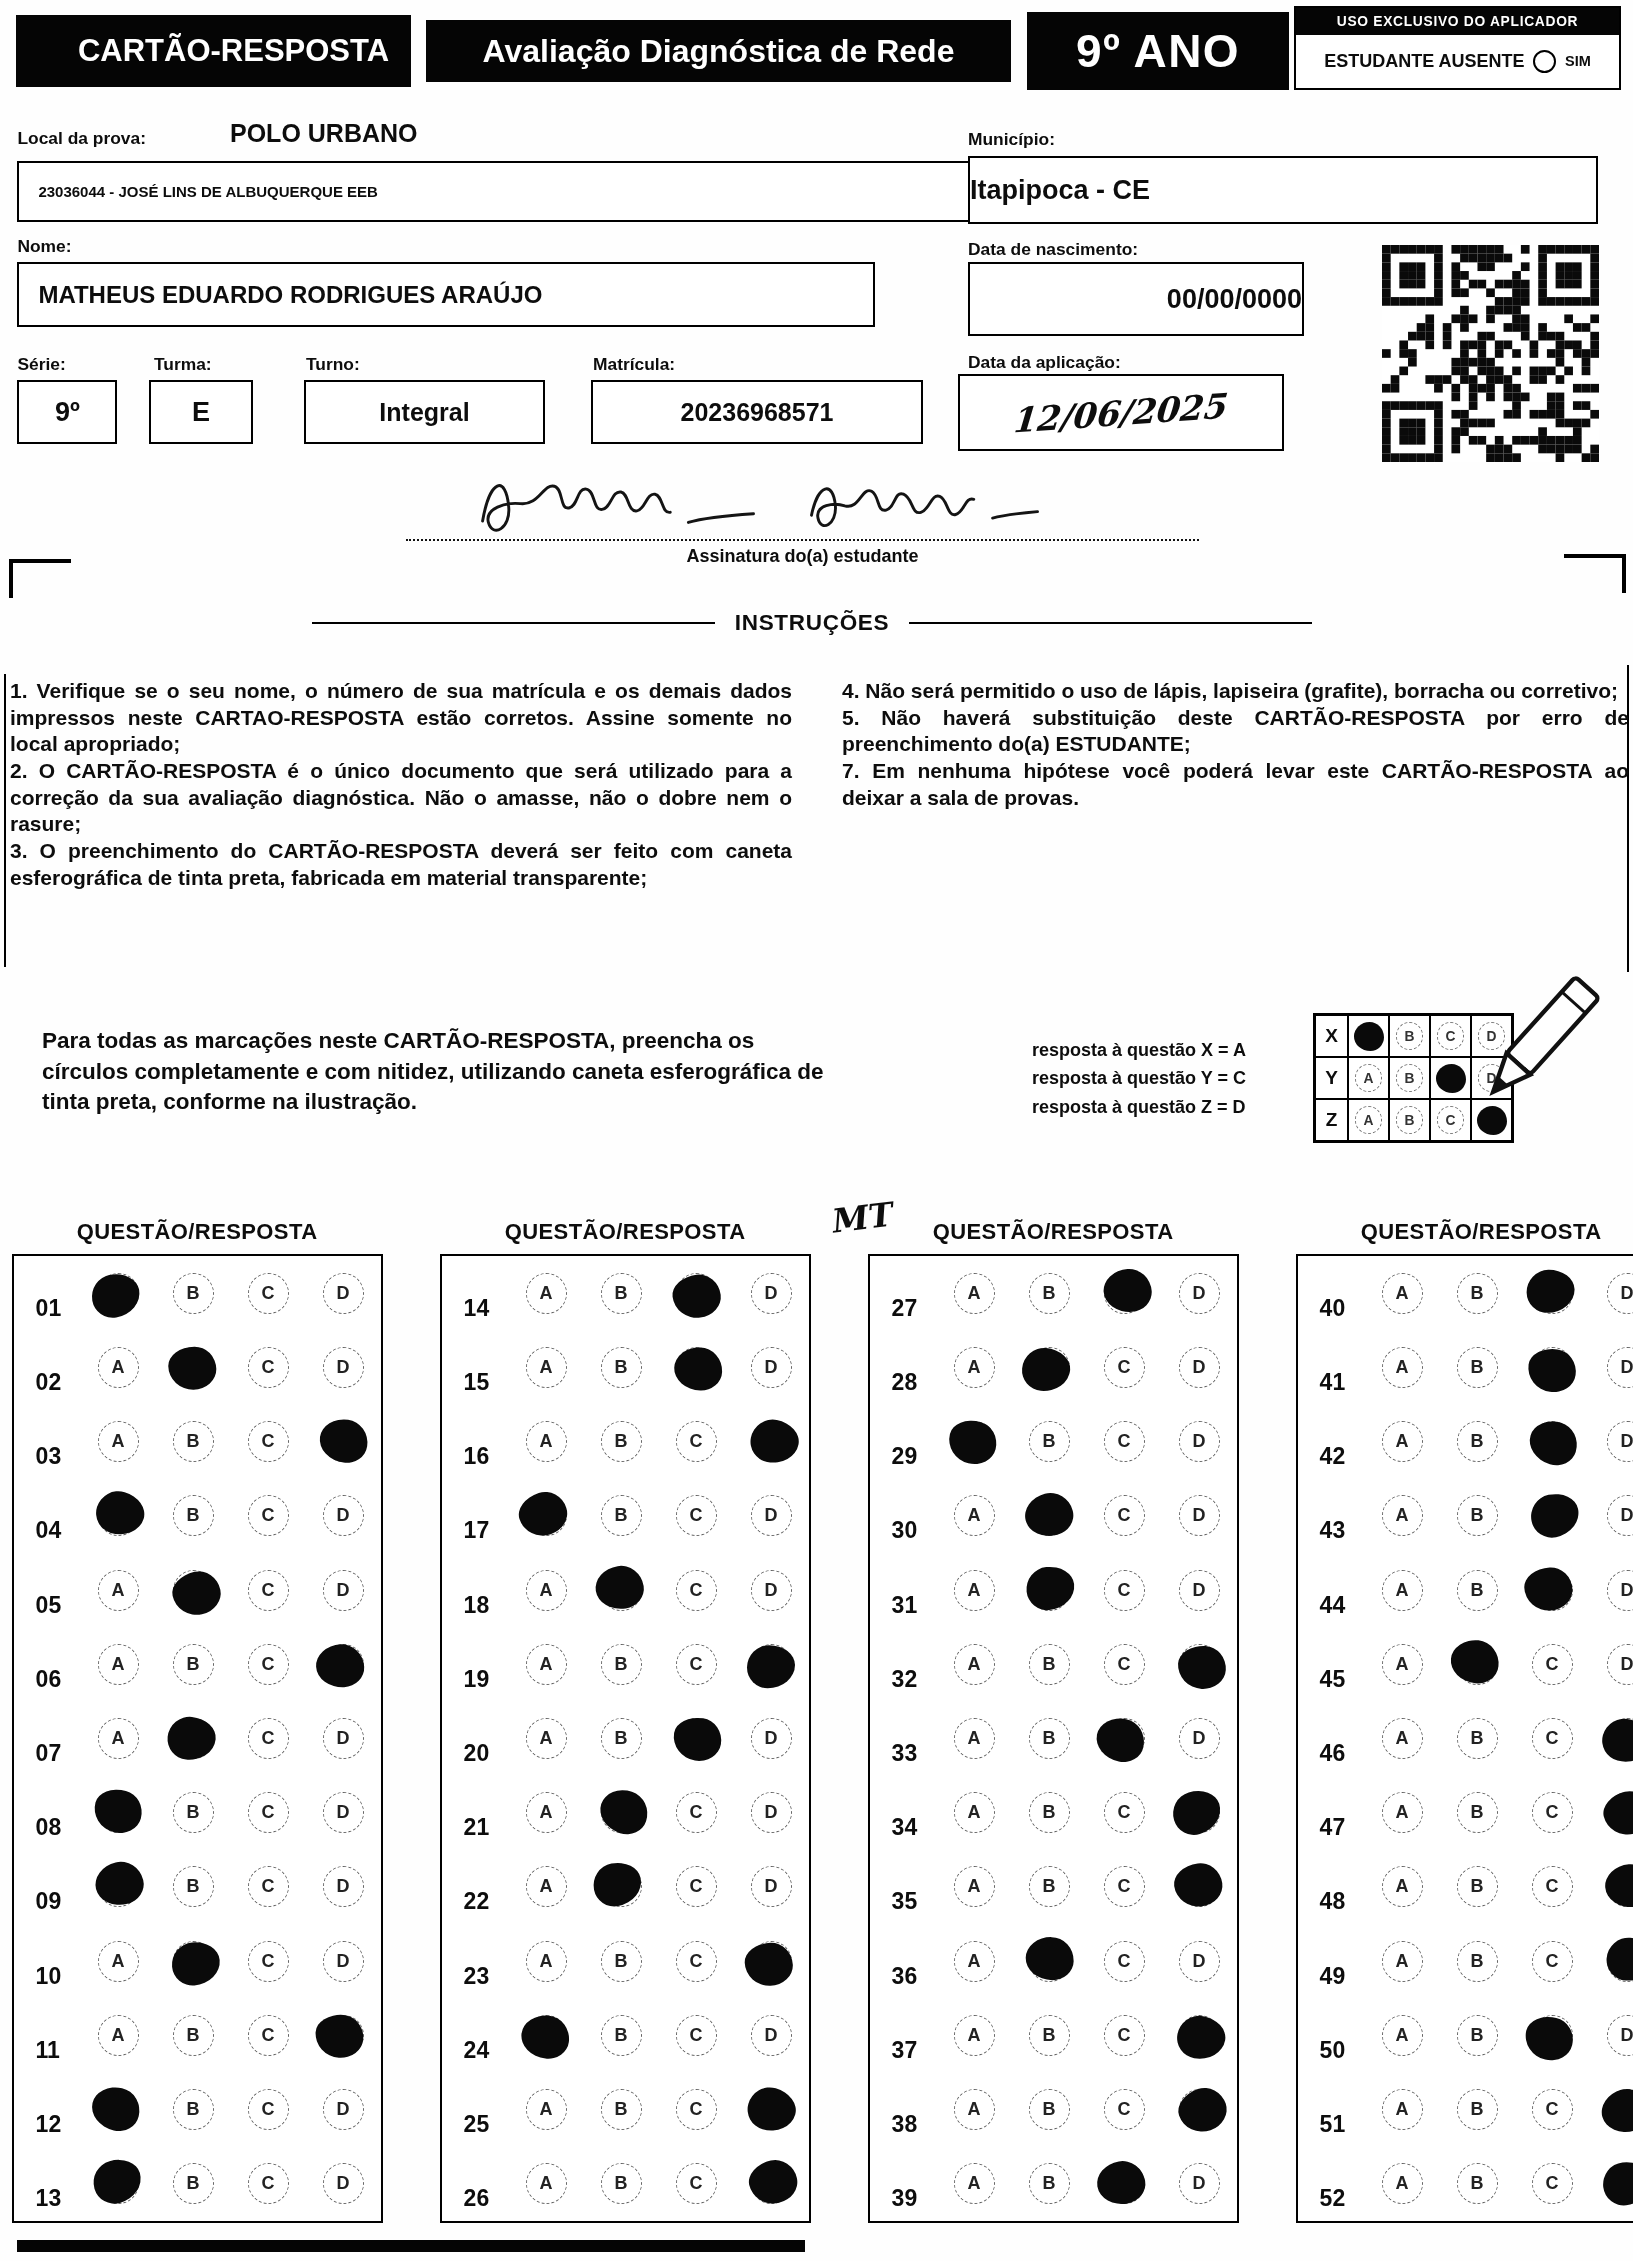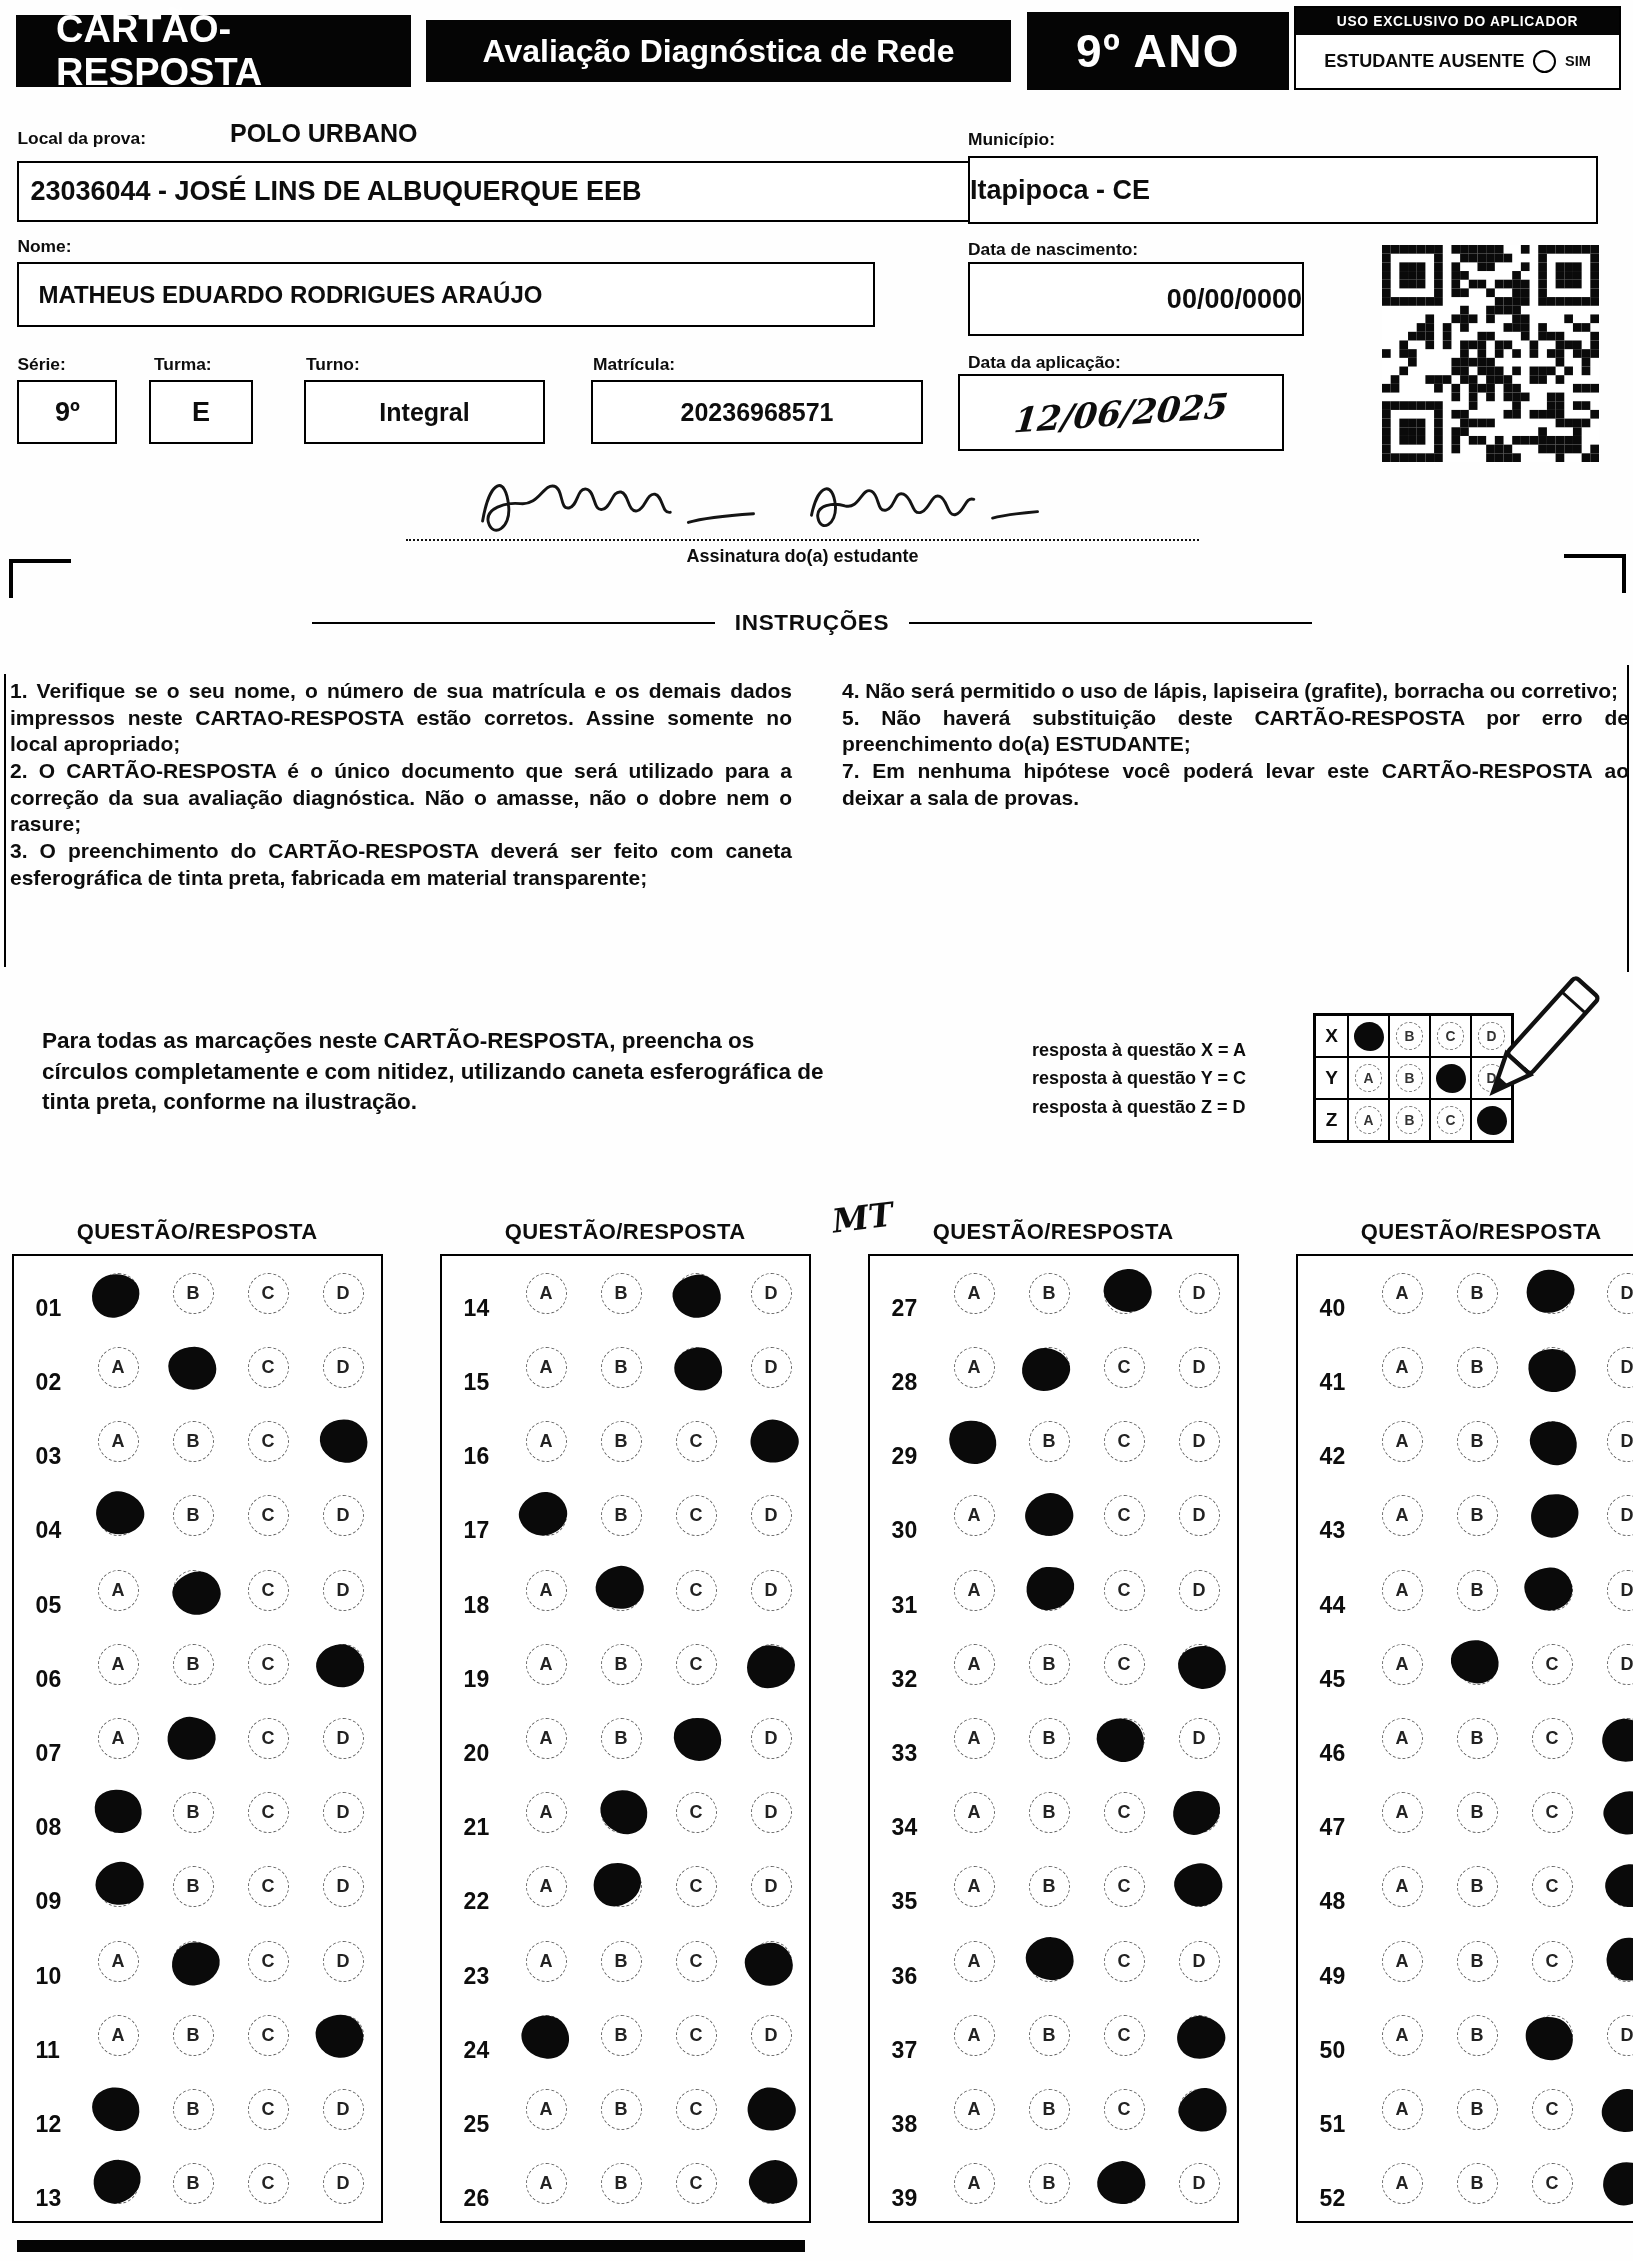--- a/index.html
+++ b/index.html
@@ -2,21 +2,21 @@
 <html lang="pt-br" style="font-size:11.6px"><head>
 <meta charset="utf-8">
 <title>Cartão-Resposta</title>
 <style>
   *{box-sizing:border-box;margin:0;padding:0}
   html,body{background:#e9e9e9;}
   body{width:1634px;font-family:"Liberation Sans",sans-serif;color:#0d0d0d;}
   .sheet{position:relative;width:1634px;height:2261px;background:#fefefe;overflow:hidden;}
 
   .hbox{position:absolute;background:#050505;color:#fff;display:flex;align-items:center;justify-content:center;font-weight:bold;}
-  #title-box{left:16px;top:14.5px;width:395px;height:72px;font-size:38px;padding-left:40px;}
+  #title-box{left:16px;top:14.5px;width:395px;height:72px;font-size:31px;padding-left:40px;}
   #subtitle-box{left:426px;top:20px;width:585px;height:62px;font-size:32px;}
   #grade-box{left:1027px;top:11.6px;width:262px;height:78px;font-size:46px;letter-spacing:1.4px;}
 
   .aplicador{position:absolute;left:1294px;top:5.8px;width:327px;height:84px;border:2.2px solid #000;background:#fff;}
   .ap-strip{height:27.5px;background:#050505;color:#fff;display:flex;align-items:center;justify-content:center;font-size:13.8px;font-weight:bold;letter-spacing:0.7px;}
   .ap-row{height:52px;display:flex;align-items:center;justify-content:center;gap:8.7px;font-size:18px;font-weight:bold;}
   .ap-circle{width:23px;height:23px;border:2.2px solid #000;border-radius:50%;display:inline-block;}
   .ap-sim{font-size:14.5px;}
 
   .flabel{position:absolute;font-size:17.4px;font-weight:bold;}
@@ -82,21 +82,21 @@
     <div class="ap-strip">USO EXCLUSIVO DO APLICADOR</div>
     <div class="ap-row">
       <span>ESTUDANTE AUSENTE</span>
       <span class="ap-circle"></span>
       <span class="ap-sim">SIM</span>
     </div>
   </div>
 
   <div class="flabel" style="left:17.4px;top:128px">Local da prova:</div>
   <div class="fvalue" style="left:230px;top:119px">POLO URBANO</div>
-  <div class="fbox" style="left:17.4px;top:161px;width:1079px;height:61px;padding-left:11px;font-size:27px">
+  <div class="fbox" style="left:17.4px;top:161px;width:1079px;height:61px;padding-left:19px;font-size:15px">
     <span>23036044 - JOSÉ LINS DE ALBUQUERQUE EEB</span>
   </div>
 
   <div class="flabel" style="left:968px;top:129px">Município:</div>
   <div class="fbox" style="left:968px;top:156px;width:630px;height:68px;font-size:27px">
     <span>Itapipoca - CE</span>
   </div>
 
   <div class="flabel" style="left:17.4px;top:236px">Nome:</div>
   <div class="fbox" style="left:17.4px;top:262px;width:858px;height:65px;padding-left:19px;font-size:24px">

